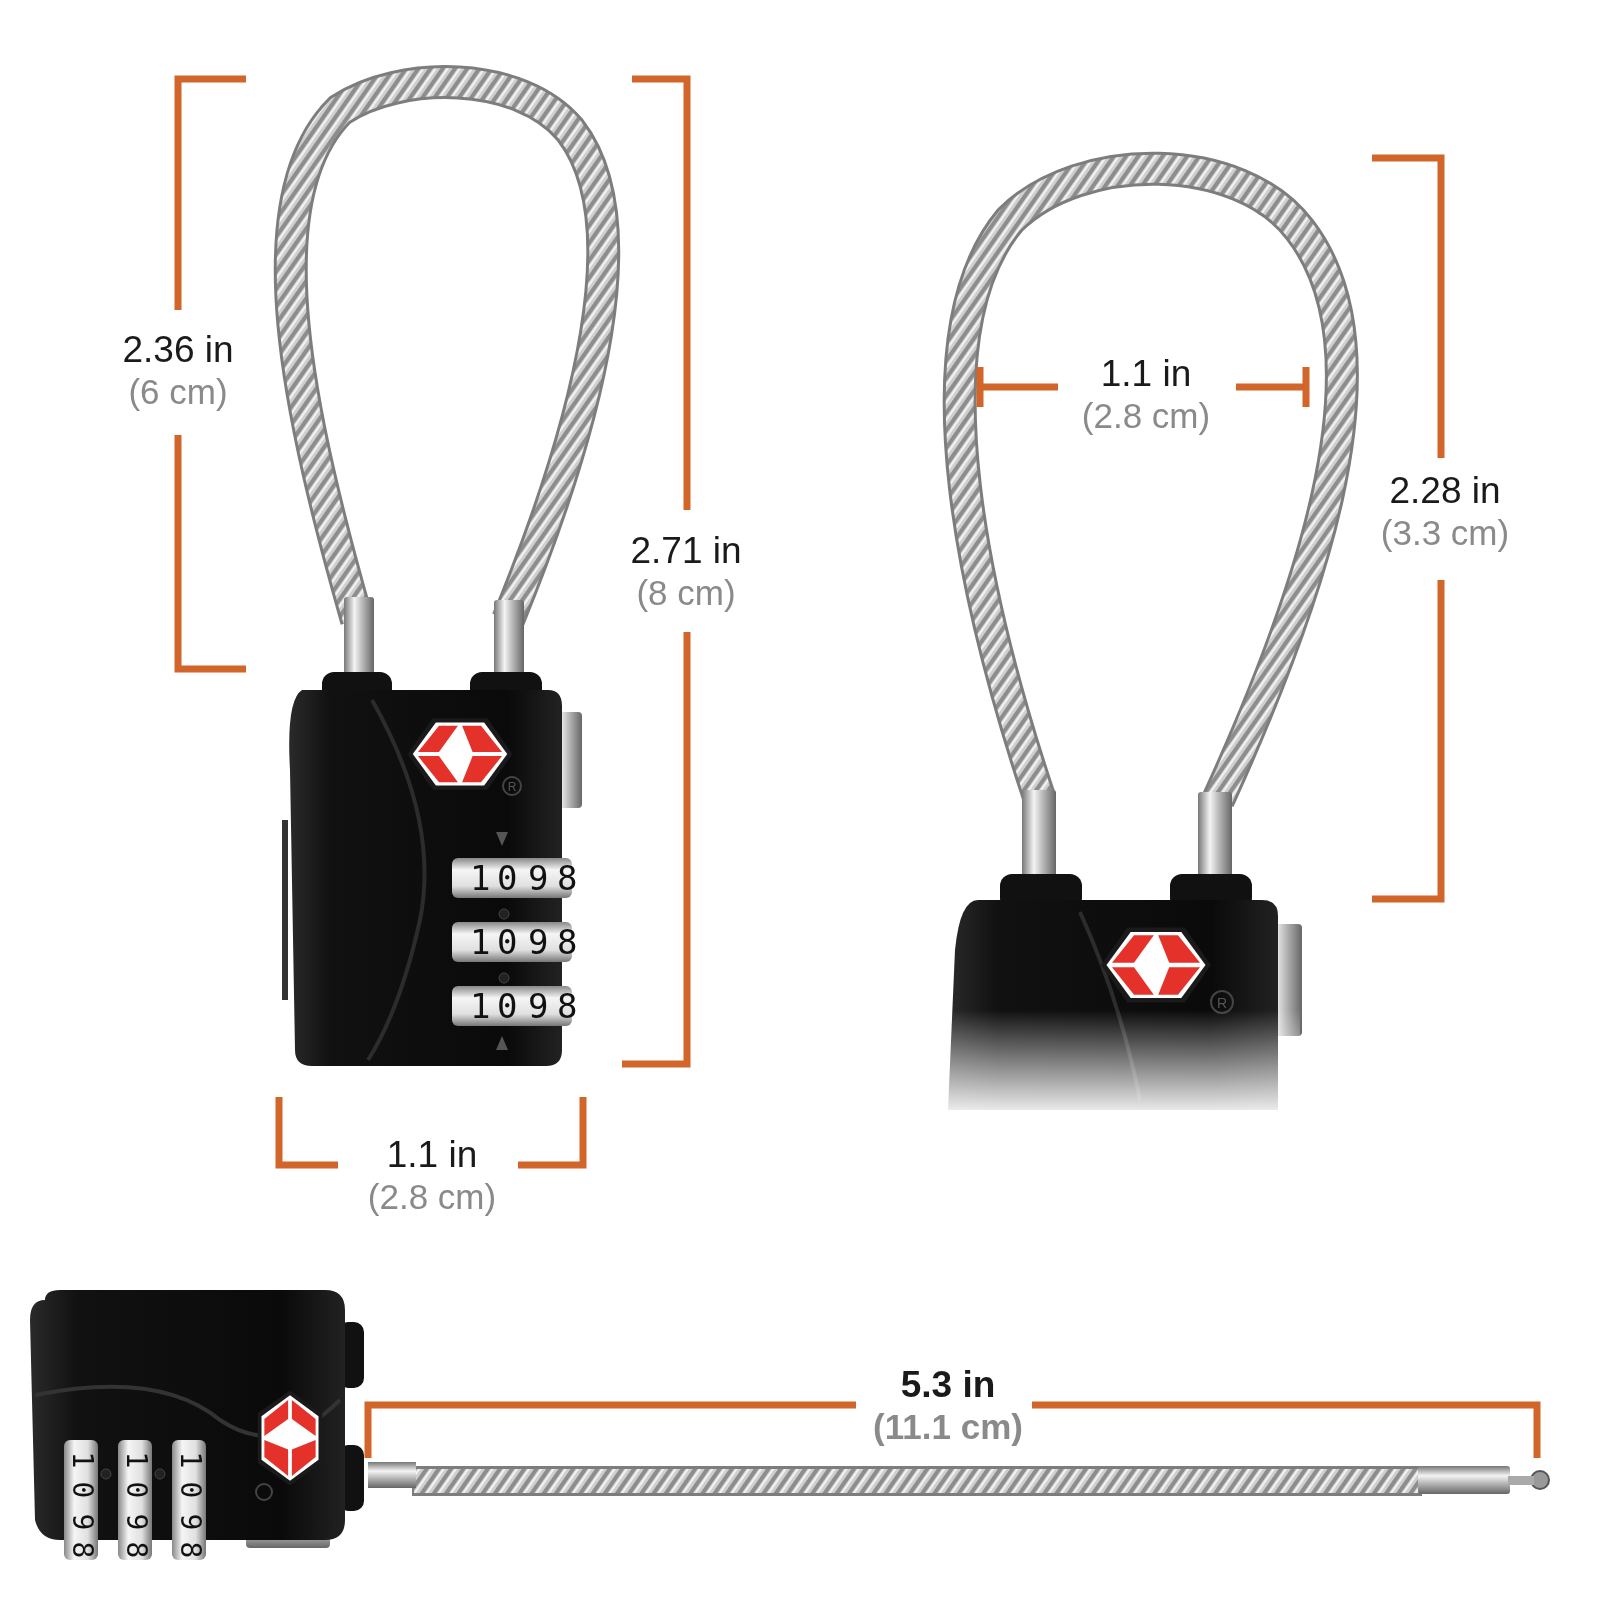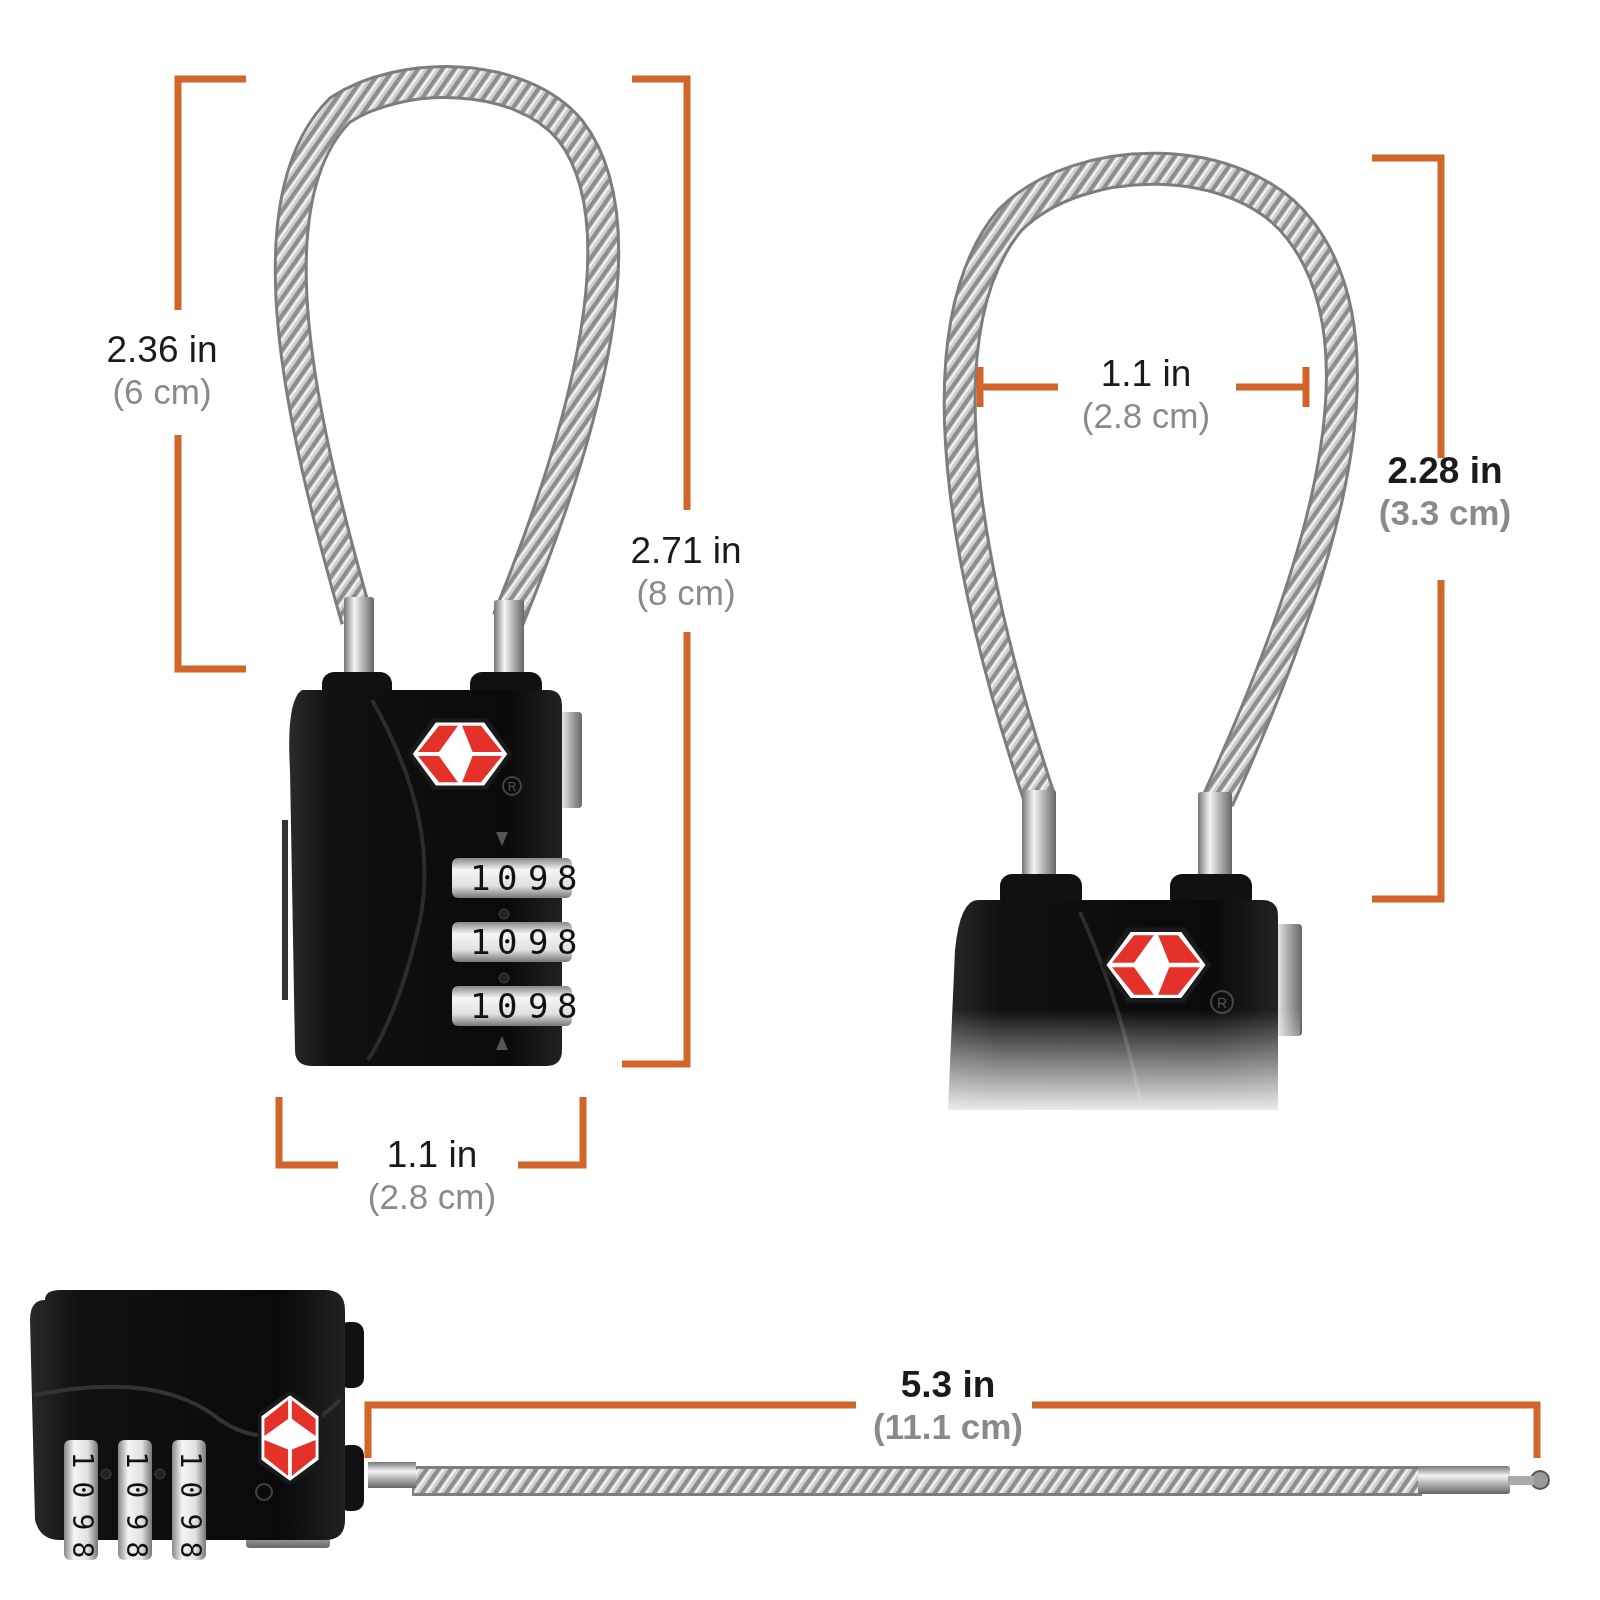--- a/index.html
+++ b/index.html
@@ -208,41 +208,41 @@
         </g>
       </g>
     </g>
 
     <g fill="none" stroke="#d2652a" stroke-width="7">
       <polyline points="368,1458 368,1405 856,1405"></polyline>
       <polyline points="1032,1405 1537,1405 1537,1458"></polyline>
     </g>
   </svg>
 
-  <div class="label" style="left:92px; top:331px; width:140px;">
+  <div class="label" style="left:108px; top:331px; width:140px;">
     <span class="in">2.36 in</span>
     <span class="cm">(6 cm)</span>
   </div>
 
   <div class="label" style="left:606px; top:532px; width:160px;">
     <span class="in">2.71 in</span>
     <span class="cm">(8 cm)</span>
   </div>
 
   <div class="label" style="left:352px; top:1136px; width:160px;">
     <span class="in">1.1 in</span>
     <span class="cm">(2.8 cm)</span>
   </div>
 
   <div class="label" style="left:1066px; top:355px; width:160px;">
     <span class="in">1.1 in</span>
     <span class="cm">(2.8 cm)</span>
   </div>
 
-  <div class="label" style="left:1360px; top:452px; width:170px;font-weight:bold;">
+  <div class="label" style="left:1360px; top:472px; width:170px;">
     <span class="in">2.28 in</span>
     <span class="cm">(3.3 cm)</span>
   </div>
 
   <div class="label" style="left:858px; top:1366px; width:180px;font-weight:bold;">
     <span class="in">5.3 in</span>
     <span class="cm">(11.1 cm)</span>
   </div>
 
 </div>

